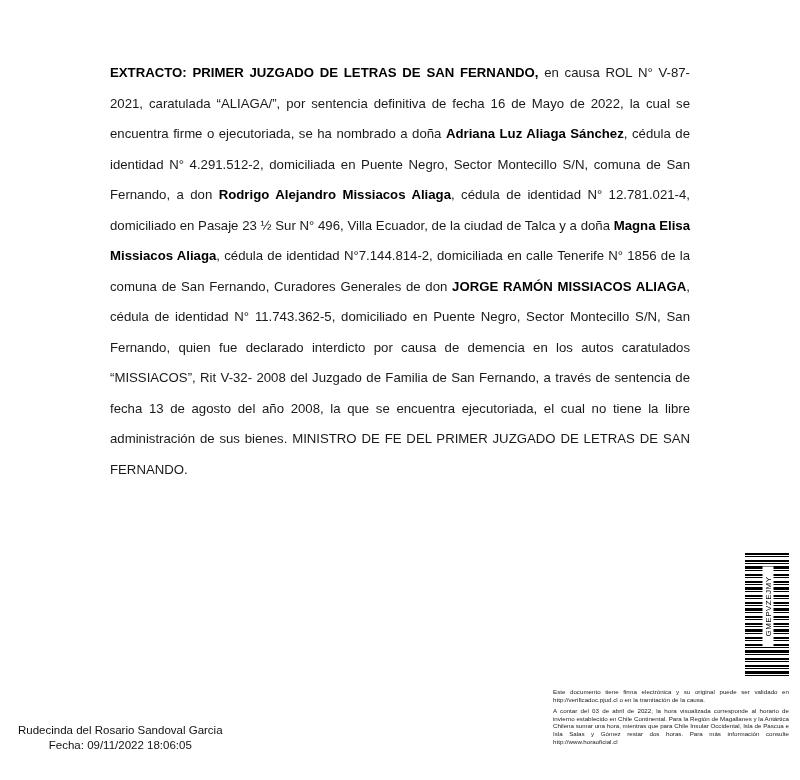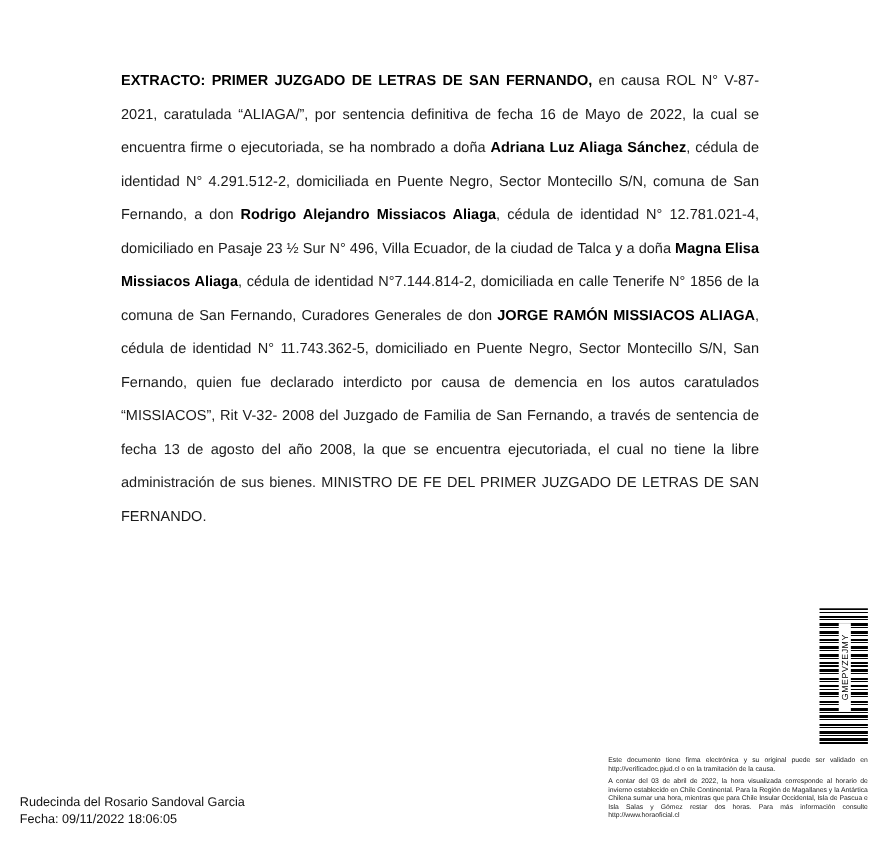--- a/index.html
+++ b/index.html
@@ -36,20 +36,21 @@
     color: #000;
   }
   
   .signature-block {
     position: absolute;
     left: 18px;
     top: 723px;
     font-size: 11.5px;
     line-height: 15px;
     color: #111;
+    text-align: center;
   }
   
   .verify-block {
     position: absolute;
     left: 553px;
     top: 688px;
     width: 236px;
     font-size: 6.2px;
     line-height: 7.6px;
     color: #1a1a1a;

